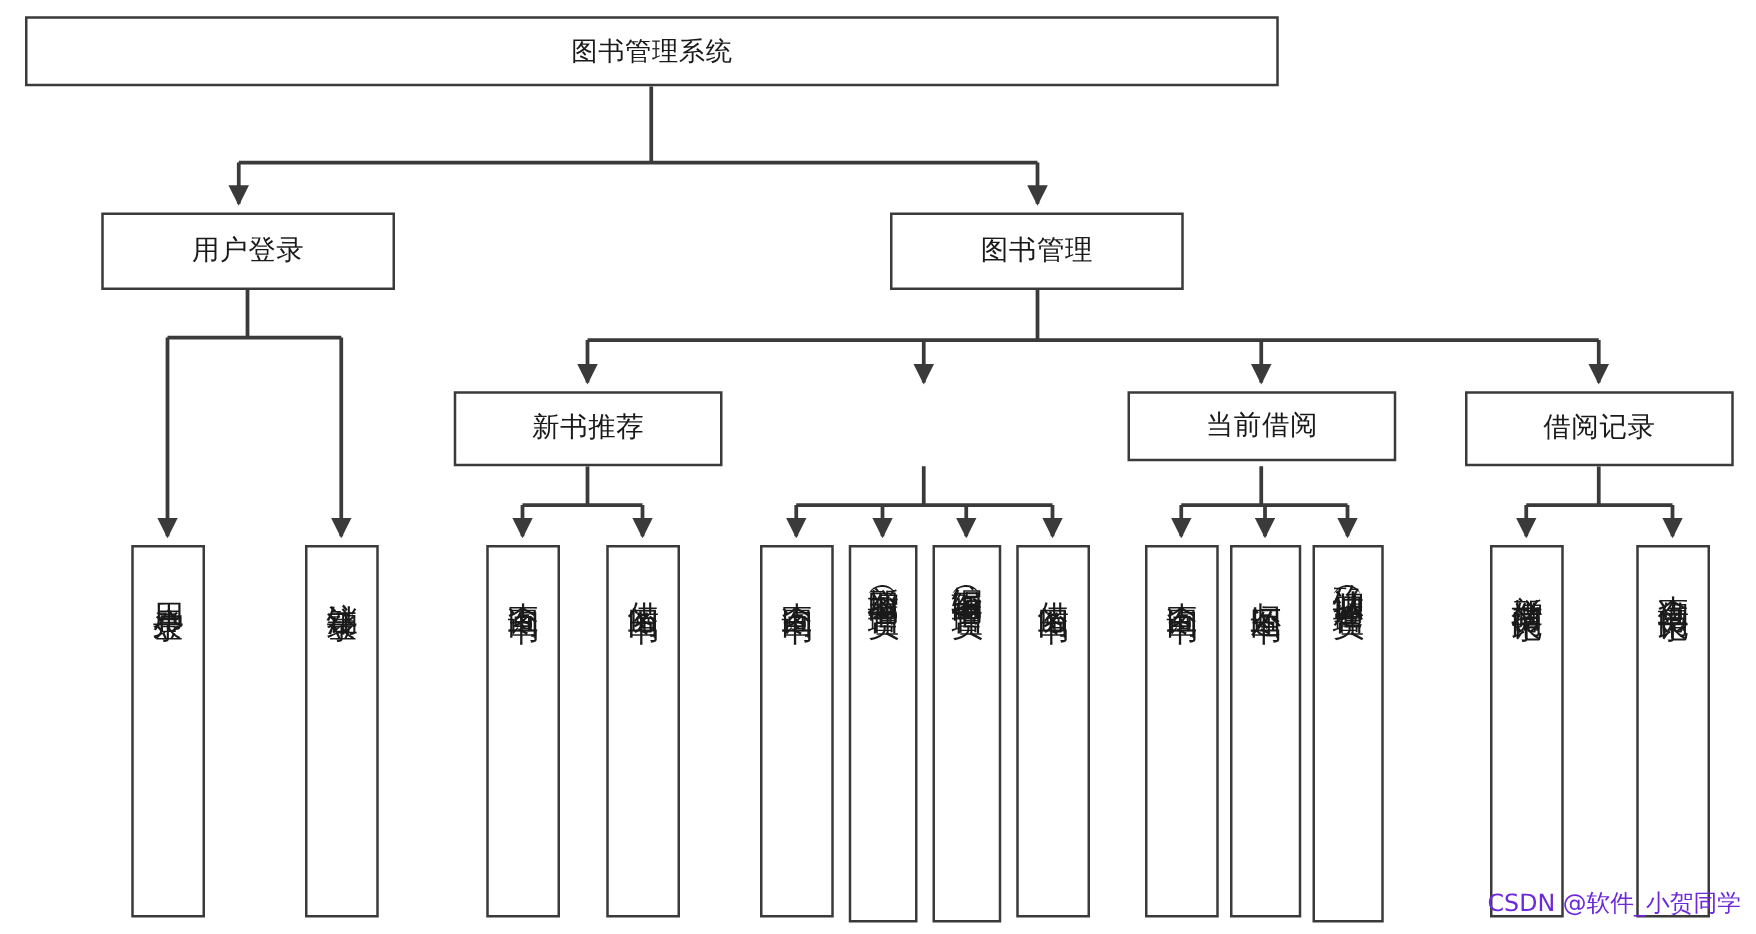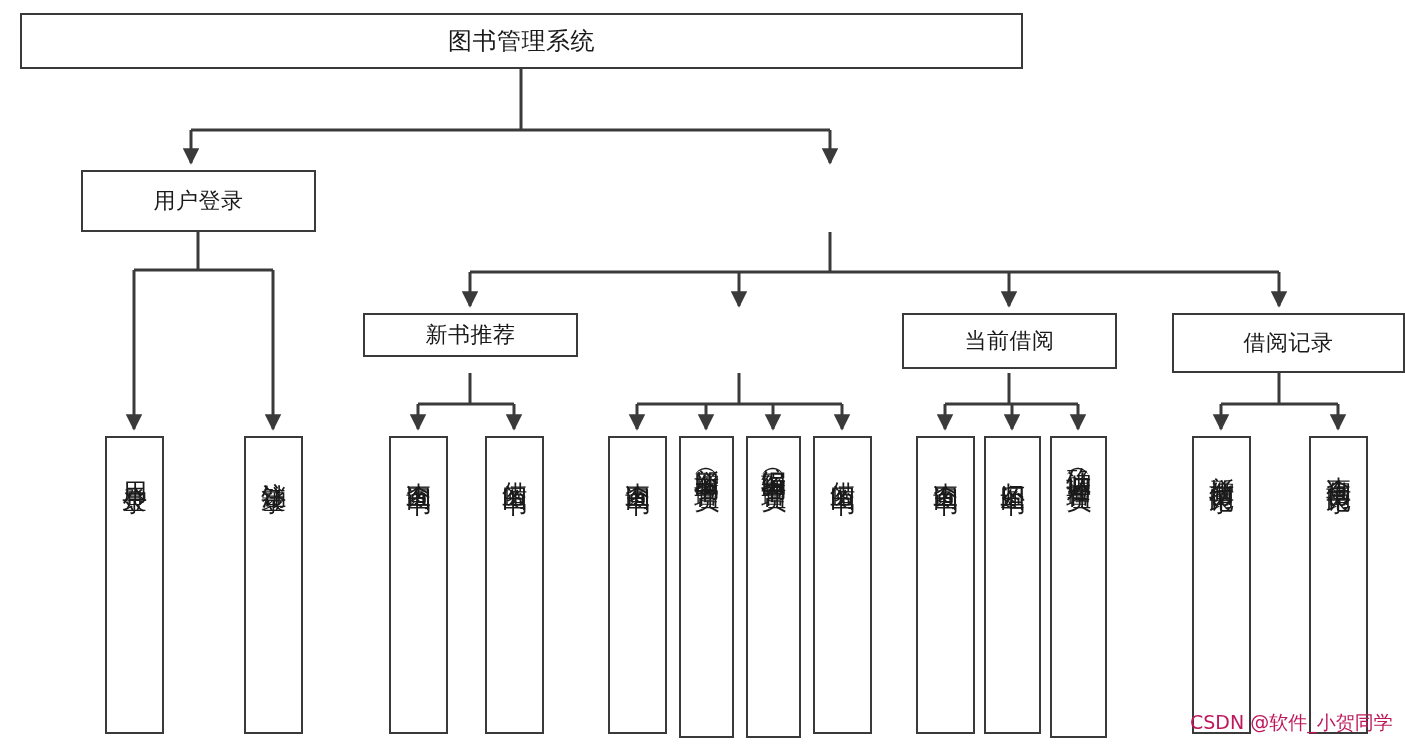--- a/index.html
+++ b/index.html
@@ -47,27 +47,27 @@
   .node.vert {
     align-items: flex-start;
     padding-top: 24px;
   }
   .node.vert .lbl {
     writing-mode: vertical-rl;
     text-orientation: upright;
     font-size: 25px;
     letter-spacing: 3px;
   }
-  .node.root .lbl { font-size: 24px; }
+  .node.root .lbl { font-size: 21px; }
   .watermark {
     position: absolute;
     left: 1190px;
     top: 710px;
     font-size: 19px;
-    color: #be185d;
+    color: #6d28d9;
     white-space: nowrap;
     user-select: none;
     font-family: "DejaVu Sans", "Liberation Sans", sans-serif;
   }
 </style>
 </head>
 <body>
 
 <div id="canvas">
 
@@ -121,28 +121,31 @@
     </g>
   </svg>
 
   <div class="node horiz root" style="left:20px; top:13px; width:1003px; height:56px;">
     <span class="lbl">图书管理系统</span>
   </div>
 
   <div class="node horiz" style="left:81px; top:170px; width:235px; height:62px;">
     <span class="lbl">用户登录</span>
   </div>
+  <div class="node horiz" style="left:712px; top:170px; width:235px; height:62px;">
+    <span class="lbl">图书管理</span>
+  </div>
 
-  <div class="node horiz" style="left:363px; top:313px; width:215px; height:44px;">
+  <div class="node horiz" style="left:363px; top:313px; width:215px; height:60px;">
     <span class="lbl">新书推荐</span>
   </div>
   <div class="node horiz" style="left:902px; top:313px; width:215px; height:56px;">
     <span class="lbl">当前借阅</span>
   </div>
-  <div class="node horiz" style="left:1172px; top:313px; width:233px; height:60px;">
+  <div class="node horiz" style="left:1172px; top:313px; width:215px; height:60px;">
     <span class="lbl">借阅记录</span>
   </div>
 
   <div class="node vert" style="left:105px; top:436px; width:59px; height:298px;">
     <span class="lbl">用户登录</span>
   </div>
   <div class="node vert" style="left:244px; top:436px; width:59px; height:298px;">
     <span class="lbl">注销登录</span>
   </div>
 

